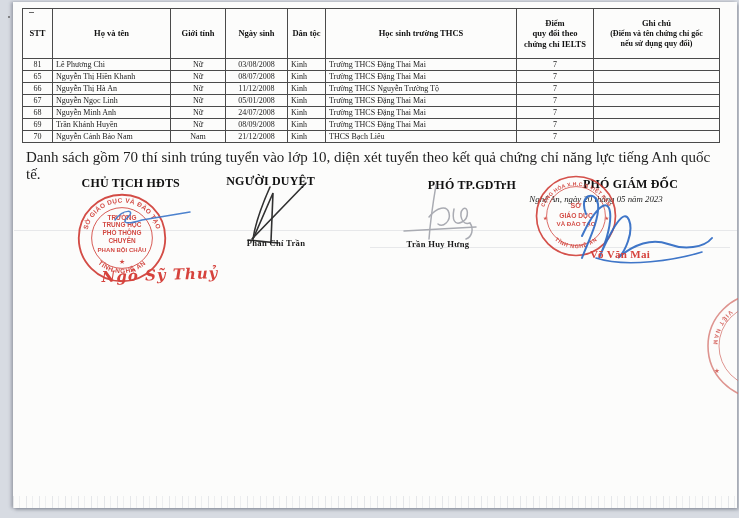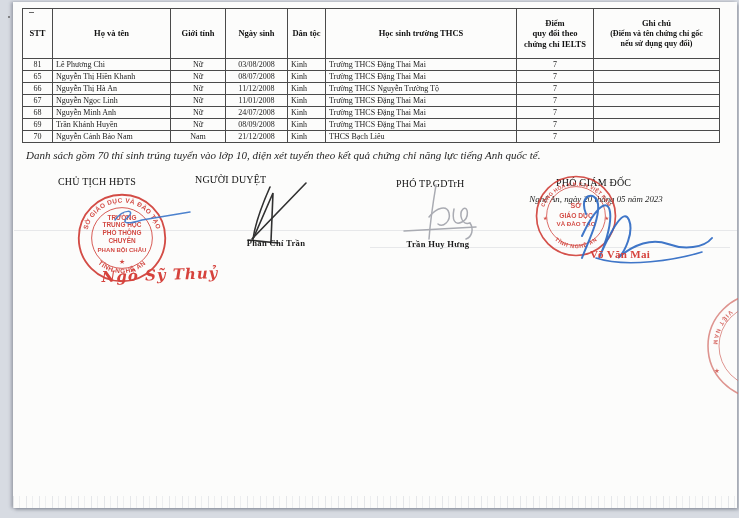--- a/index.html
+++ b/index.html
@@ -18,23 +18,23 @@
   table.roster th, table.roster td{border:1px solid #4a4a4a;padding:0 3px;overflow:hidden;white-space:nowrap;}
   table.roster th{font-weight:bold;font-size:8.5px;color:#111;text-align:center;line-height:1.25;}
   table.roster thead tr{height:50px;}
   table.roster tbody tr{height:12px;}
   table.roster td{font-size:8px;color:#222;line-height:1;}
   td.c{text-align:center;}
   td.l{text-align:left;}
   td.eth{font-size:8.6px;}
   .hdr-sub{font-size:8px;}
 
-  .footnote{position:absolute;left:26px;top:149px;width:690px;font-style:italic;font-size:11px;color:#1e1e1e;}
+  .footnote{position:absolute;left:26px;top:149px;width:690px;font-size:15px;color:#1e1e1e;}
   .date-line{position:absolute;left:490px;top:162px;width:212px;text-align:center;font-style:italic;font-size:8.8px;color:#1e1e1e;margin-top:32px;}
-  .sig-title{position:absolute;font-weight:normal;font-size:10px;letter-spacing:.2px;color:#101010;text-align:left;}
+  .sig-title{position:absolute;font-weight:bold;font-size:12px;letter-spacing:.2px;color:#101010;text-align:right;}
   .sig-name{position:absolute;font-weight:bold;font-size:8.6px;color:#1b1b1b;text-align:center;letter-spacing:.3px;}
   .sig-name.red{color:#d6423c;font-size:11px;}
   .script-name{position:absolute;font-family:"DejaVu Serif",serif;font-style:italic;font-weight:bold;
         font-size:15px;color:#d6423c;text-align:center;transform:rotate(-2deg);letter-spacing:1px;}
   svg{position:absolute;overflow:visible;}
   svg.clipped{overflow:hidden;}
   .stamp-text{font-family:"Liberation Sans","DejaVu Sans",sans-serif;font-weight:bold;}
 </style>
 </head>
 <body>
@@ -106,21 +106,21 @@
         <td class="c">11/12/2008</td>
         <td class="l eth">Kinh</td>
         <td class="l">Trường THCS Nguyễn Trường Tộ</td>
         <td class="c">7</td>
         <td class="l"></td>
       </tr>
       <tr>
         <td class="c">67</td>
         <td class="l">Nguyễn Ngọc Linh</td>
         <td class="c">Nữ</td>
-        <td class="c">11/01/2008</td>
+        <td class="c">05/01/2008</td>
         <td class="l eth">Kinh</td>
         <td class="l">Trường THCS Đặng Thai Mai</td>
         <td class="c">7</td>
         <td class="l"></td>
       </tr>
       <tr>
         <td class="c">68</td>
         <td class="l">Nguyễn Minh Anh</td>
         <td class="c">Nữ</td>
         <td class="c">24/07/2008</td>

